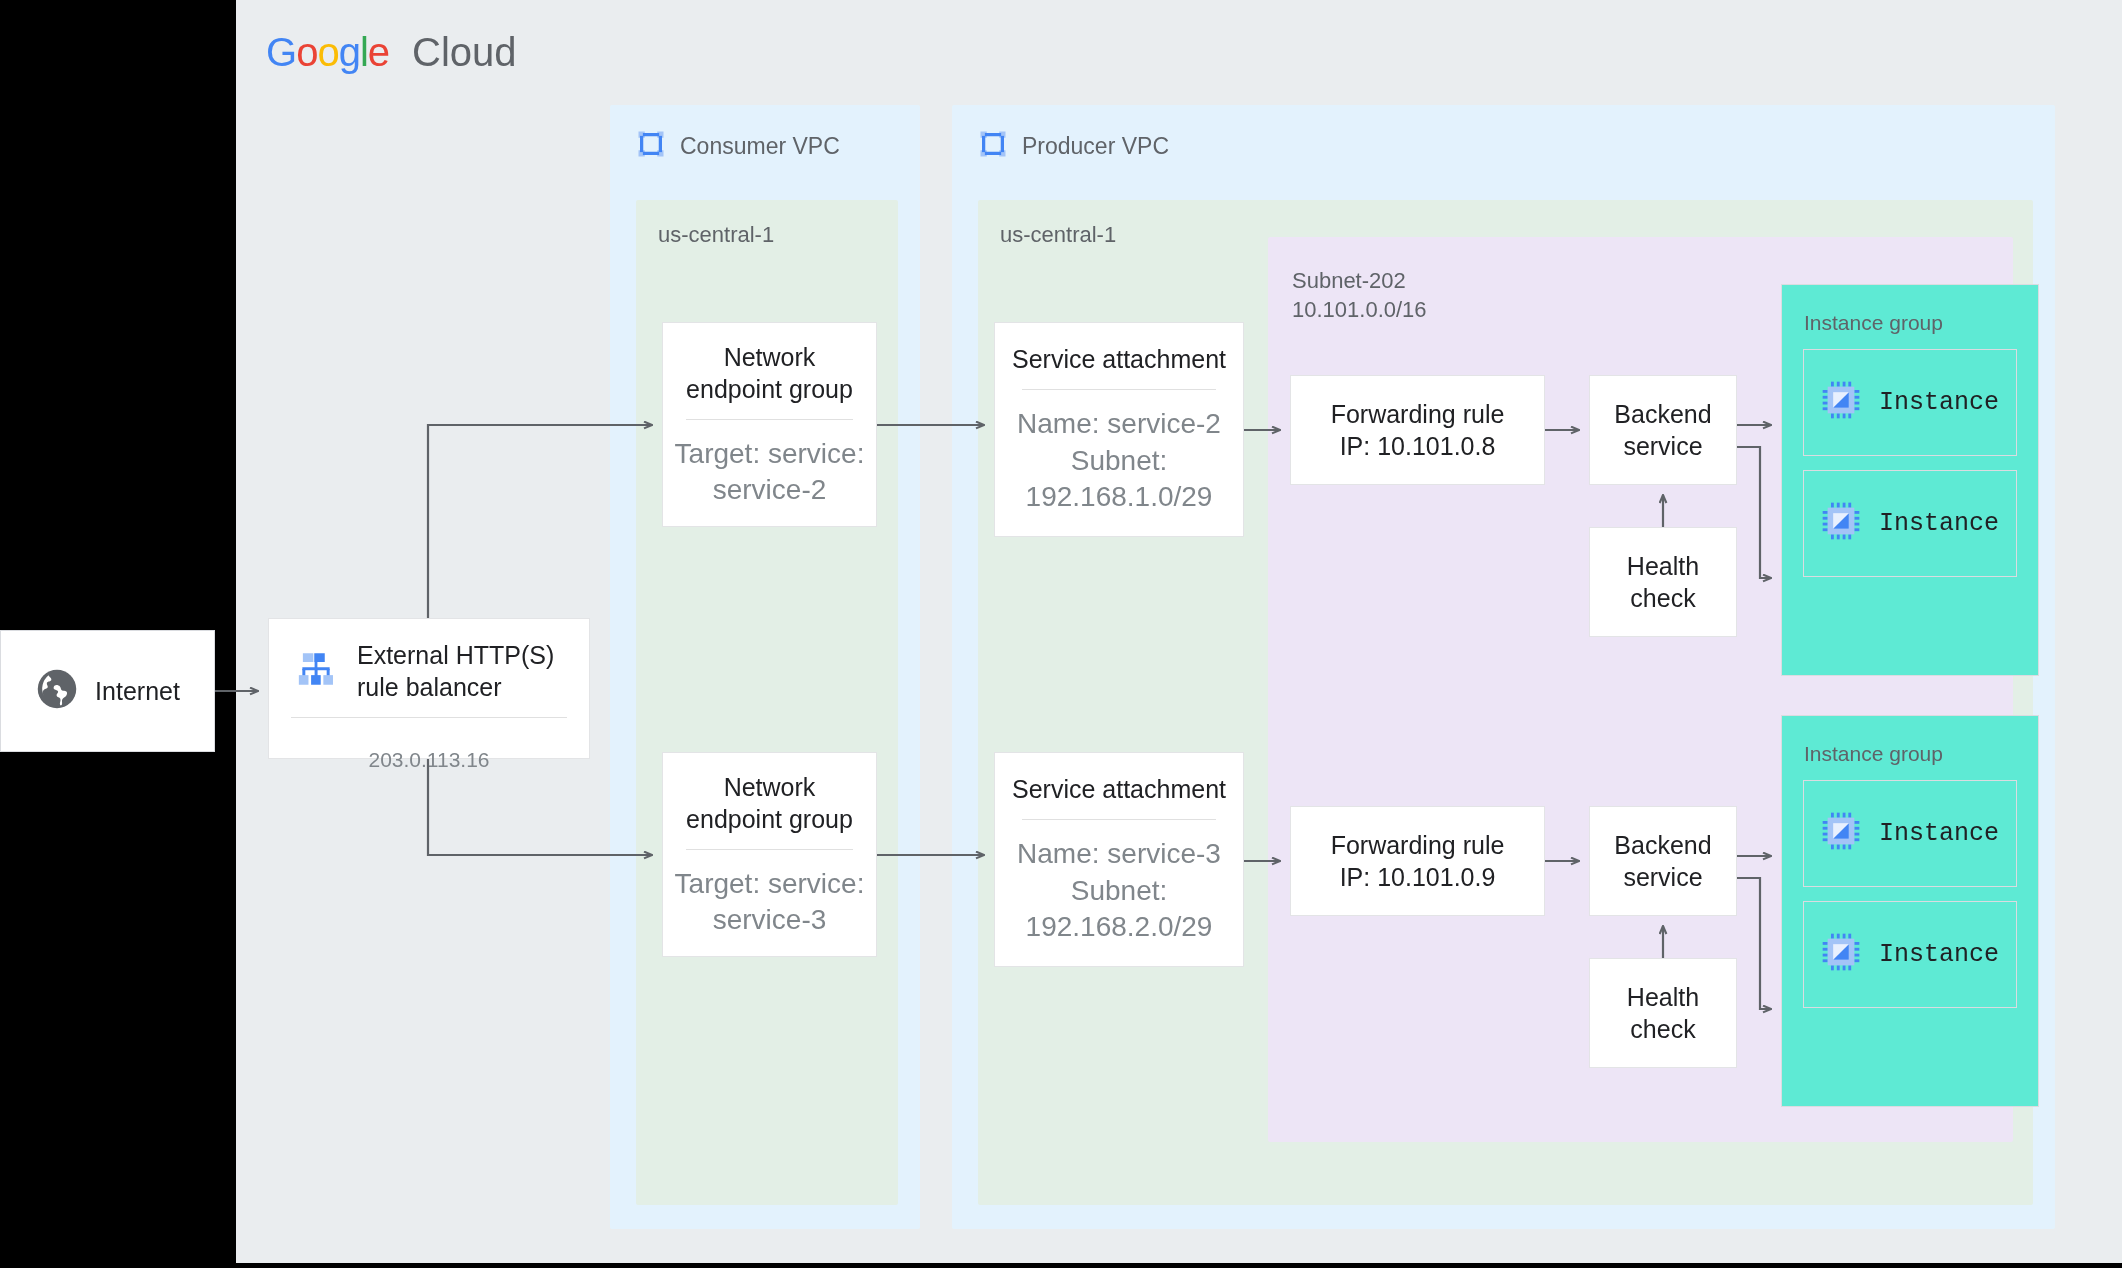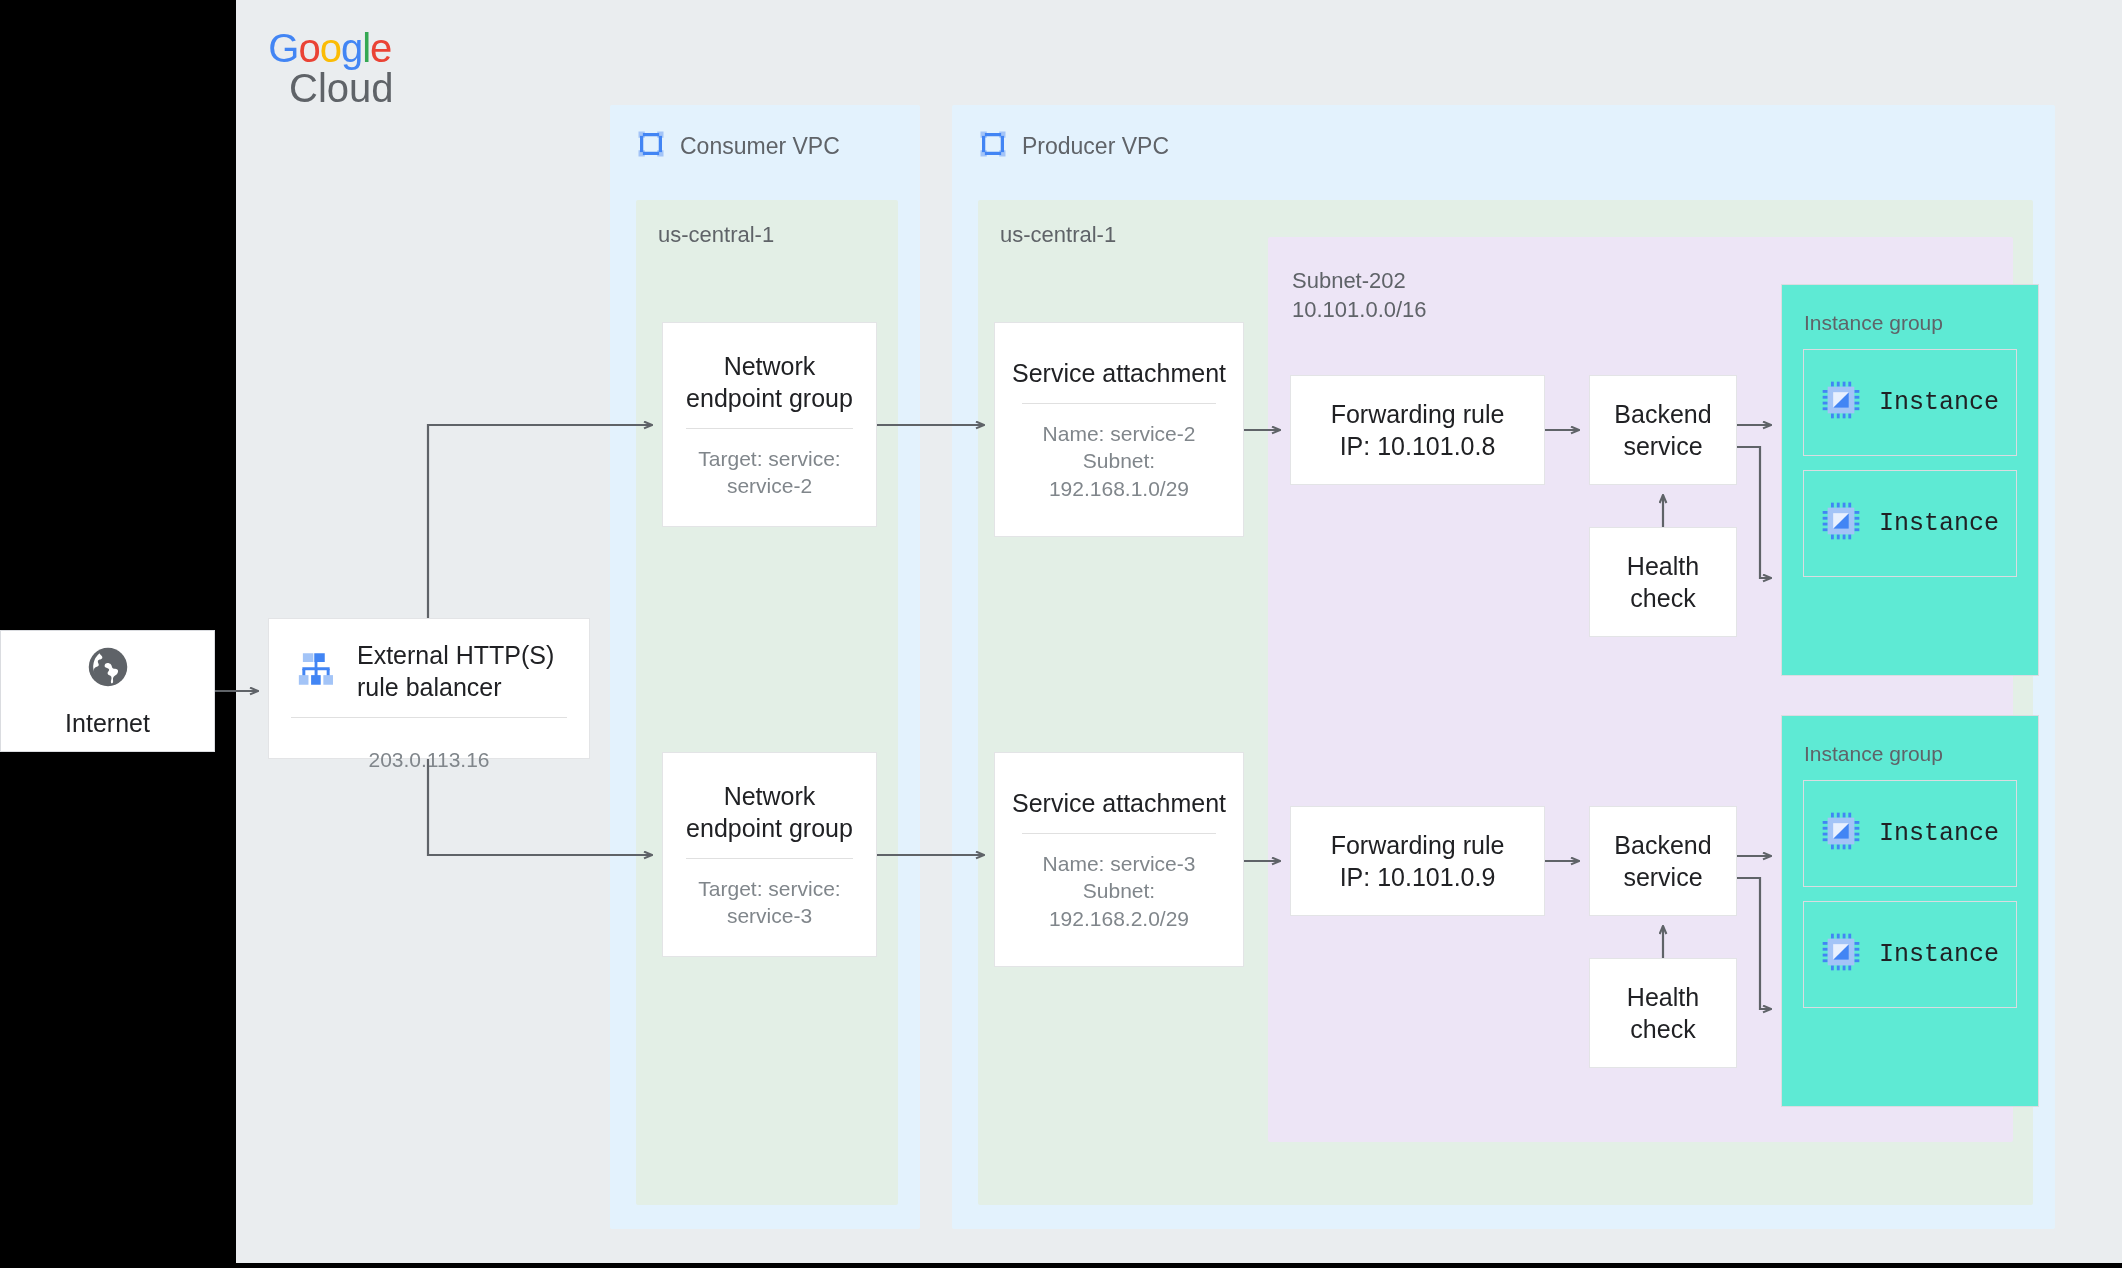--- a/index.html
+++ b/index.html
@@ -1,19 +1,19 @@
 <!DOCTYPE html>
 <html><head>
 <meta charset="utf-8">
 <style>
   html,body{margin:0;padding:0;background:#000;}
   body{width:2122px;height:1268px;position:relative;overflow:hidden;
        font-family:"Liberation Sans","DejaVu Sans",sans-serif;}
 
-  .abs{position:absolute;box-sizing:border-box;flex-direction:column;}
+  .abs{position:absolute;box-sizing:border-box;}
 
   
   #stage{position:absolute;left:0;top:0;width:2122px;height:1268px;background:#000;}
 
   
   #gcp-panel{left:236px;top:0;width:1886px;height:1263px;background:#EAEDEF;}
 
   
   #logo{left:266px;top:28px;height:48px;display:flex;align-items:center;}
   #logo .g-word{font-size:40px;letter-spacing:-1px;line-height:1;font-weight:400;}
@@ -39,21 +39,21 @@
   .region-lbl{font-size:22px;color:#5F6368;padding:22px 0 0 22px;}
 
   
   #subnet{left:1268px;top:237px;width:745px;height:905px;background:#EDE5F6;border-radius:2px;}
   #subnet .s-lbl{font-size:22px;color:#5F6368;padding:30px 0 0 24px;line-height:1.3;}
 
   
   .node{background:#fff;border:1px solid #E3E4E6;display:flex;flex-direction:column;
         align-items:center;justify-content:center;}
   .node .title{font-size:25px;color:#202124;text-align:center;line-height:1.28;}
-  .node .sub{font-size:21px;color:#80868B;text-align:center;line-height:1.3;}
+  .node .sub{font-size:28px;color:#80868B;text-align:center;line-height:1.3;}
   .node .divider{width:78%;height:1px;background:#E0E0E0;margin:14px 0 16px 0;}
 
   
   #lb{left:268px;top:618px;width:322px;height:141px;background:#fff;border:1px solid #E3E4E6;}
   #lb .row{display:flex;align-items:center;gap:20px;padding:20px 0 0 26px;}
   #lb .row .title{font-size:25px;color:#202124;line-height:1.28;text-align:left;}
   #lb .divider{width:86%;height:1px;background:#E0E0E0;margin:14px auto 0 auto;}
   #lb .ip{font-size:21px;color:#80868B;text-align:center;margin-top:30px;}
 
   

